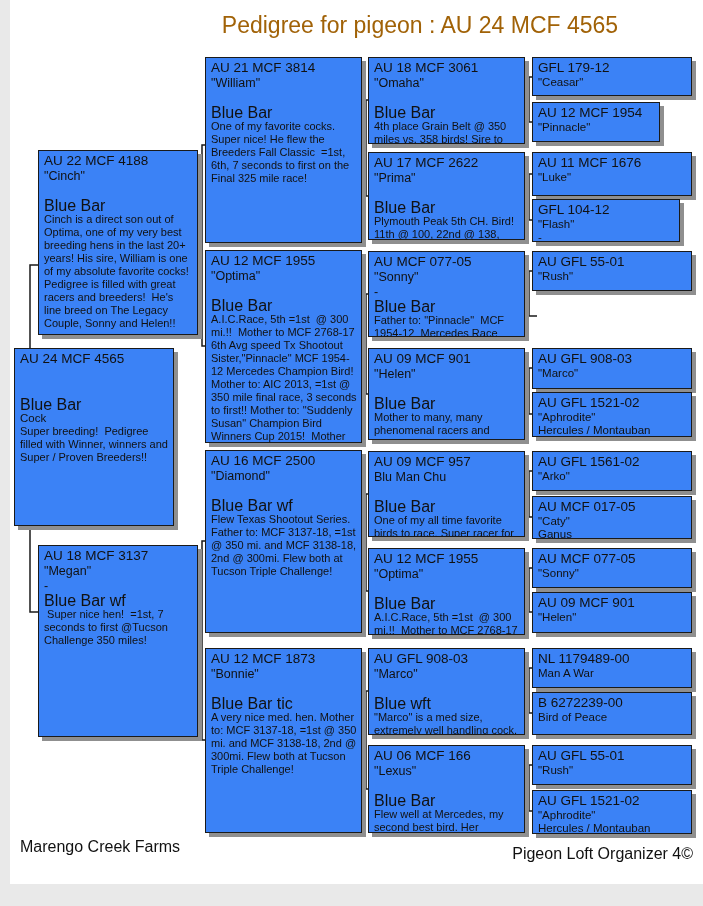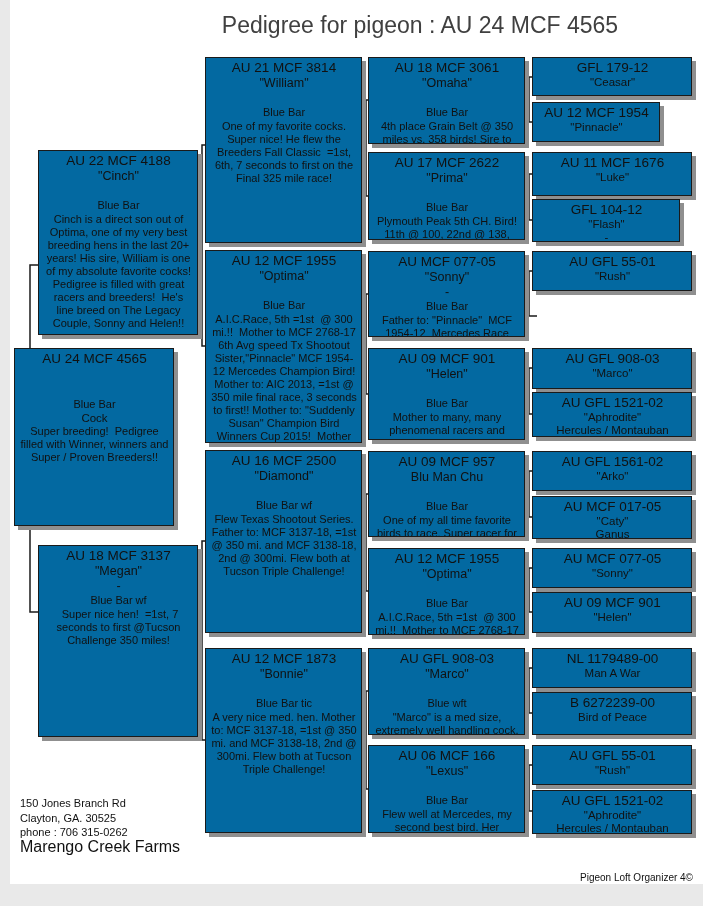--- a/index.html
+++ b/index.html
@@ -4,39 +4,39 @@
 <style>
   html,body{margin:0;padding:0;background:#fff;}
   #page{
     position:relative;width:703px;height:906px;background:#ffffff;overflow:hidden;
     font-family:"Liberation Sans","DejaVu Sans",sans-serif;color:#111;
   }
   .edge{position:absolute;background:#e9e9e9;}
   #connectors{position:absolute;left:0;top:0;z-index:0;}
   .title{
     position:absolute;left:150px;top:12px;width:540px;text-align:center;
-    font-size:23px;color:#404040;z-index:2;
+    font-size:23px;color:#a16207;z-index:2;
   }
   .box{
-    position:absolute;background:#0369a1;border:1.5px solid #1a1a1a;
+    position:absolute;background:#3b82f6;border:1.5px solid #1a1a1a;
     box-shadow:4px 4px 0 #8f8f8f;z-index:1;box-sizing:border-box;
-    padding:2px 4px 2px 5px;overflow:hidden;text-align:center;
+    padding:2px 4px 2px 5px;overflow:hidden;
   }
   .bid{font-size:13.5px;line-height:16px;white-space:nowrap;}
   .bname{font-size:12.5px;line-height:15px;}
   .bslot{font-size:12.5px;line-height:14px;height:14px;}
-  .bcolor{font-size:11px;line-height:15px;}
+  .bcolor{font-size:16px;line-height:15px;}
   .bsex{font-size:11.5px;line-height:13px;}
   .bdesc{font-size:11px;line-height:13px;white-space:pre-wrap;}
   .spacer2{height:30px;}
   .bname5{font-size:11.5px;line-height:13px;}
   .bline3{font-size:11.5px;line-height:13px;}
   .addr{position:absolute;left:20px;top:796px;font-size:11px;line-height:14.5px;z-index:2;}
   .farm{position:absolute;left:20px;top:838px;font-size:16px;z-index:2;}
-  .brand{position:absolute;right:10px;top:845px;font-size:10px;text-align:right;z-index:2;margin-top:27px;}
+  .brand{position:absolute;right:10px;top:845px;font-size:16px;text-align:right;z-index:2;}
 </style>
 </head>
 <body>
 
 <div id="page">
 
   <div class="edge" style="left:0;top:0;width:10px;height:906px"></div>
   <div class="edge" style="left:0;top:884px;width:703px;height:22px"></div>
 
   <svg id="connectors" width="703" height="906" viewBox="0 0 703 906">
@@ -239,21 +239,16 @@
     <div class="bid">AU GFL 55-01</div>
     <div class="bname5">"Rush"</div>
     <div class="bline3"></div>
   </div>
   <div class="box" style="left:532px;top:790px;width:160px;height:44px">
     <div class="bid">AU GFL 1521-02</div>
     <div class="bname5">"Aphrodite"</div>
     <div class="bline3">Hercules / Montauban</div>
   </div>
 
-  <div class="addr">
-    <div>150 Jones Branch Rd</div>
-    <div>Clayton, GA. 30525</div>
-    <div>phone : 706 315-0262</div>
-  </div>
   <div class="farm">Marengo Creek Farms</div>
   <div class="brand">Pigeon Loft Organizer 4©</div>
 
 </div>
 
 </body></html>

